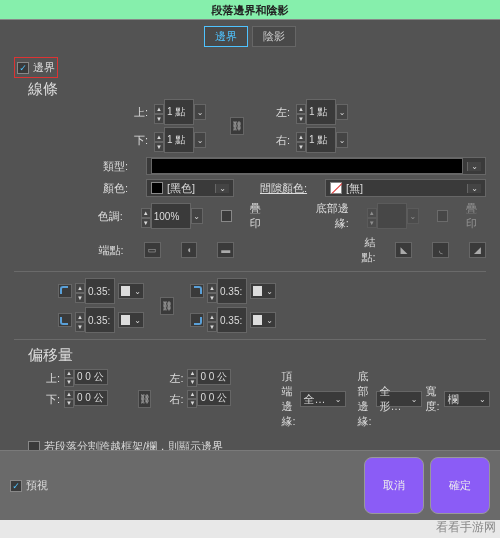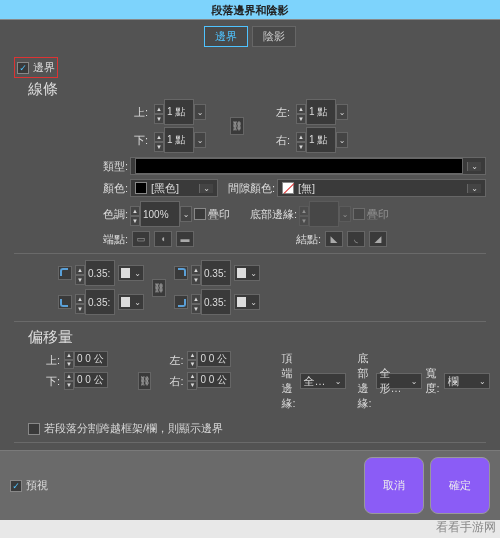--- a/index.html
+++ b/index.html
@@ -1,18 +1,18 @@
 <!DOCTYPE html>
 <html><head>
 <meta charset="utf-8">
 <style>
 * { box-sizing: border-box; margin: 0; padding: 0; font-family: "Microsoft JhengHei", "PingFang TC", sans-serif; }
 body { background: #e8e8e8; width: 500px; height: 538px; position: relative; }
 .dialog { background: #535353; width: 500px; height: 520px; color: #d8d8d8; font-size: 11px; position: relative; }
-.titlebar { background: #7dd3fc; color: #222; height: 20px; text-align: center; line-height: 20px; font-size: 11px; font-weight: bold; border-bottom: 1px solid #888; }
+.titlebar { background: #86efac; color: #222; height: 20px; text-align: center; line-height: 20px; font-size: 11px; font-weight: bold; border-bottom: 1px solid #888; }
 .tabs { display: flex; justify-content: center; gap: 4px; padding: 6px 0; }
 .tab { padding: 2px 10px; background: #494949; color: #ccc; border: 1px solid #666; cursor: pointer; font-size: 11px; }
 .tab.active { color: #4fc3ff; border-color: #4fc3ff; }
 .panel { padding: 4px 14px 10px 14px; }
 
 .chk-row { display: flex; align-items: center; gap: 4px; }
 .chk { width: 12px; height: 12px; background: #3a3a3a; border: 1px solid #888; display:inline-flex; align-items:center; justify-content:center; font-size:9px; color:#4fc3ff; }
 .chk.checked::after { content:"✓"; }
 .redbox { border: 1px solid #d33; padding: 1px; }
 
@@ -21,36 +21,36 @@
 .stroke-grid { display:grid; grid-template-columns: 40px 70px 14px 40px 70px; gap: 2px 6px; align-items:center; margin-left: 80px; }
 .lbl { text-align: right; color:#ddd; }
 .stepper { display:flex; align-items:center; }
 .stepper .arrows { width:10px; height:16px; display:flex; flex-direction:column; }
 .stepper .arrows span { font-size:6px; line-height:8px; text-align:center; background:#444; border:1px solid #666; }
 .stepper input { width: 30px; height:16px; background:#3a3a3a; border:1px solid #666; color:#ddd; font-size:10px; padding:12px 2px; }
 .stepper .dd { width:12px; height:16px; background:#444; border:1px solid #666; display:flex; align-items:center; justify-content:center; font-size:8px; }
 
 .link-icon { width:14px; height:18px; background:#3a3a3a; border:1px solid #666; display:flex; align-items:center; justify-content:center; font-size:9px; }
 
-.row { display:flex; align-items:center; gap:2px; margin: 4px 0; }
+.row { display:flex; align-items:center; gap:18px; margin: 4px 0; }
 .row .lbl { width: 60px; text-align:right; }
 .select { background:#3a3a3a; border:1px solid #666; height:18px; display:flex; align-items:center; padding:0 4px; gap:4px; min-width:60px; }
 .select .caret { margin-left:auto; font-size:8px; background:#444; padding:0 3px; border-left:1px solid #666; }
 .swatch { width:12px; height:12px; border:1px solid #888; display:inline-block; }
 .swatch.black { background:#000; }
 .swatch.none { background:#fff; position:relative; }
 .swatch.none::after { content:""; position:absolute; left:-1px; top:50%; width:14px; height:1px; background:#d33; transform:rotate(-45deg); }
 .stroke-preview { flex:1; height:16px; background:#000; border:1px solid #666; }
 
 .icon-btn { width:18px; height:16px; background:#3a3a3a; border:1px solid #666; display:inline-flex; align-items:center; justify-content:center; font-size:9px; margin-left:2px; color:#aaa; }
 .disabled { opacity:0.45; }
 
 hr.sep { border:none; border-top:1px solid #6a6a6a; margin: 6px 0; }
 
-.corner-block { display:flex; align-items:center; gap:8px; margin-left:30px; margin-top:4px; }
+.corner-block { display:flex; align-items:center; gap:16px; margin-left:30px; margin-top:4px; }
 .corner-col { display:flex; flex-direction:column; gap:3px; }
 .corner-row { display:flex; align-items:center; gap:3px; }
 .corner-icon { width:14px; height:14px; background:#3a3a3a; border:1px solid #666; position:relative; }
 .corner-icon::before { content:""; position:absolute; border:2px solid #5aa0d8; }
 .corner-icon.tl::before { top:1px; left:1px; width:6px; height:6px; border-right:none; border-bottom:none; border-top-left-radius:3px; }
 .corner-icon.bl::before { bottom:1px; left:1px; width:6px; height:6px; border-right:none; border-top:none; border-bottom-left-radius:3px; }
 .corner-icon.tr::before { top:1px; right:1px; width:6px; height:6px; border-left:none; border-bottom:none; border-top-right-radius:3px; }
 .corner-icon.br::before { bottom:1px; right:1px; width:6px; height:6px; border-left:none; border-top:none; border-bottom-right-radius:3px; }
 .shape-dd { width:26px; height:16px; background:#3a3a3a; border:1px solid #666; display:flex; align-items:center; }
 .shape-dd .sq { width:10px; height:10px; background:#ddd; margin:0 2px; }
@@ -145,21 +145,21 @@
         </div>
       </div>
 
       <div class="row" style="margin-left:40px;">
         <span class="lbl">顏色:</span>
         <div class="select" style="width:88px;">
           <span class="swatch black"></span>
           <span>[黑色]</span>
           <span class="caret">⌄</span>
         </div>
-        <span class="lbl" style="width:auto; margin-left:8px;">間隙顏色:</span>
+        <span class="lbl" style="width:auto; margin-left:8px;text-decoration:underline;">間隙顏色:</span>
         <div class="select" style="flex:1;">
           <span class="swatch none"></span>
           <span>[無]</span>
           <span class="caret">⌄</span>
         </div>
       </div>
 
       <div class="row" style="margin-left:40px;">
         <span class="lbl">色調:</span>
         <div class="stepper">

